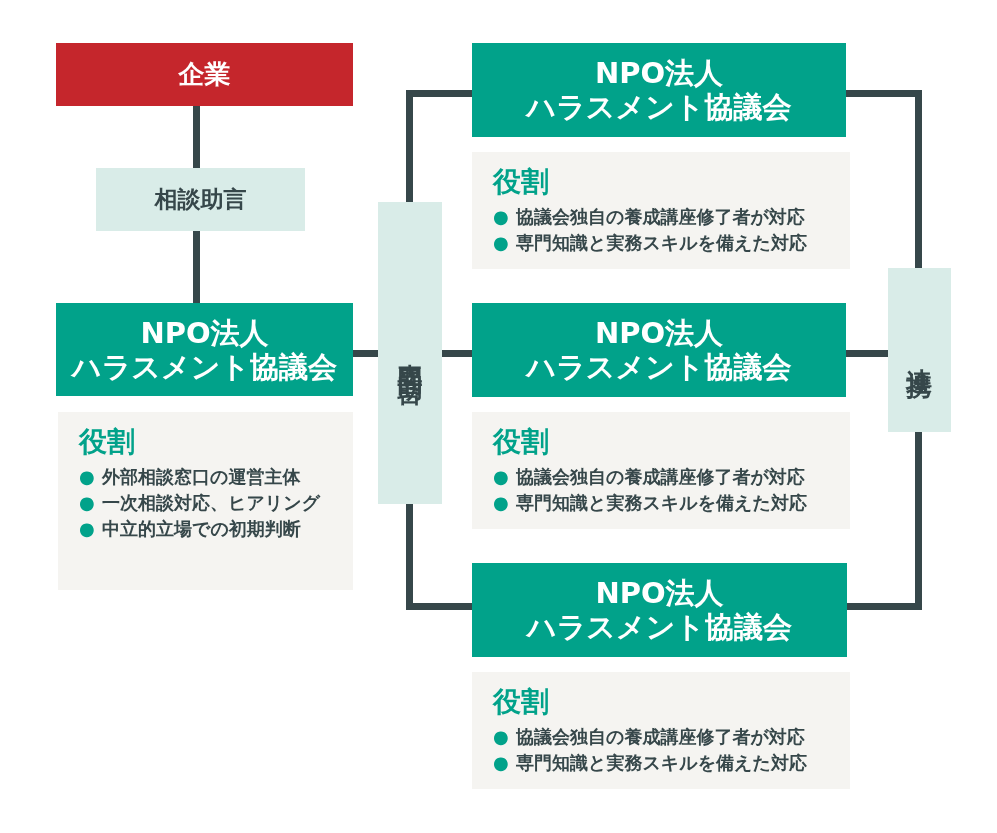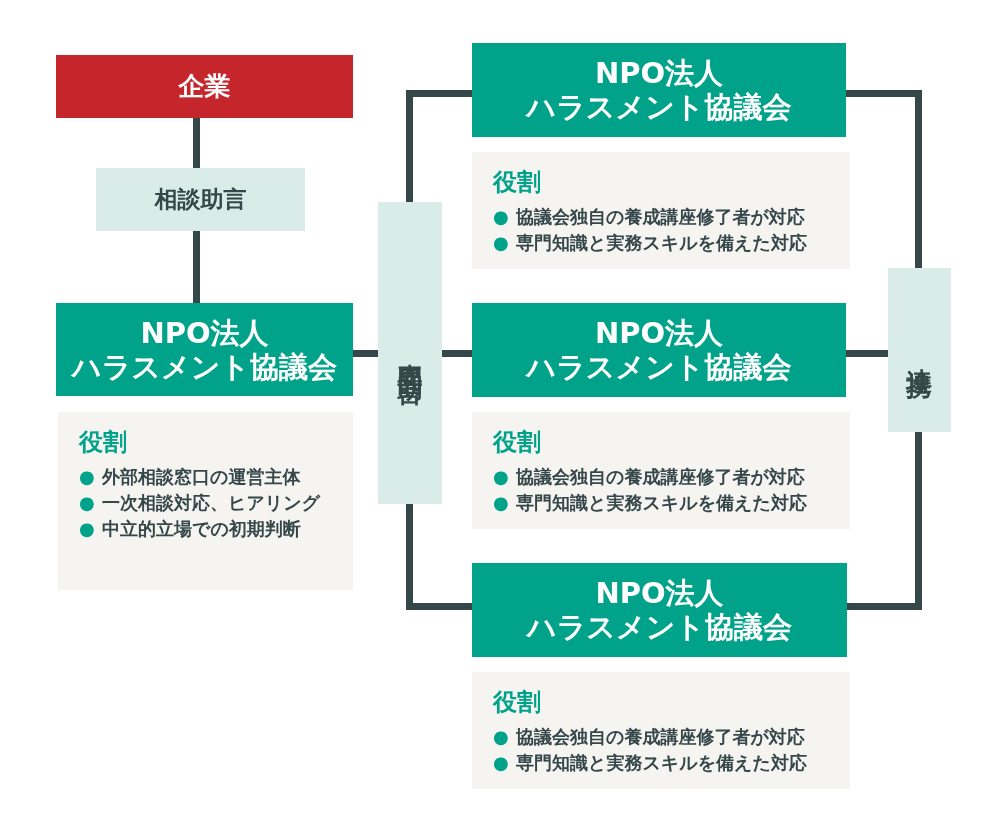--- a/index.html
+++ b/index.html
@@ -56,21 +56,21 @@
     line-height: 1;
   }
   .role-panel {
     position: absolute;
     background: #F5F4F1;
     z-index: 2;
     padding: 15px 14px 0 21px;
   }
   .role-heading {
     color: #01A28A;
-    font-size: 24px;
+    font-size: 28px;
     line-height: 30px;
     margin-bottom: 7px;
   }
   .role-row {
     display: flex;
     align-items: flex-start;
     font-size: 18px;
     line-height: 26px;
   }
   .role-row .dot {
@@ -97,21 +97,21 @@
   <div class="line" style="left:406px; top:603px; width:67px; height:7px;"></div>
 
   <div class="line" style="left:846px; top:90px; width:76px; height:7px;"></div>
   <div class="line" style="left:915px; top:90px; width:7px; height:178px;"></div>
 
   <div class="line" style="left:846px; top:350px; width:42px; height:7px;"></div>
 
   <div class="line" style="left:915px; top:432px; width:7px; height:178px;"></div>
   <div class="line" style="left:847px; top:603px; width:75px; height:7px;"></div>
 
-  <div class="box red" style="left:56px; top:43px; width:297px; height:63px;margin-top:12px;">
+  <div class="box red" style="left:56px; top:43px; width:297px; height:63px;">
     <span>企業</span>
   </div>
 
   <div class="box light h-label" style="left:96px; top:168px; width:209px; height:63px;">
     <span>相談助言</span>
   </div>
 
   <div class="box teal" style="left:56px; top:303px; width:297px; height:93px;">
     <span>NPO法人</span>
     <span>ハラスメント協議会</span>

